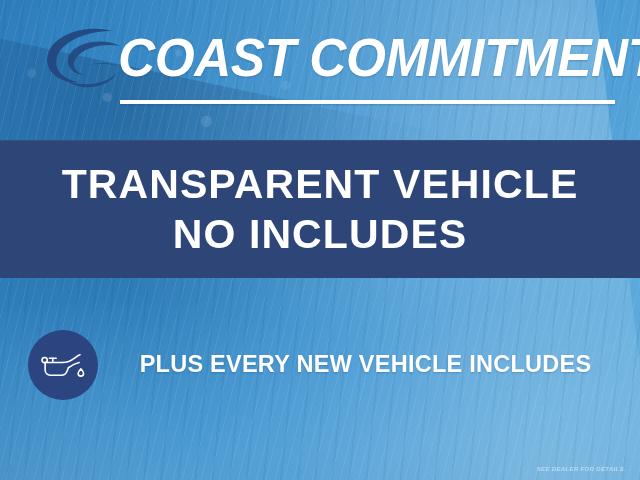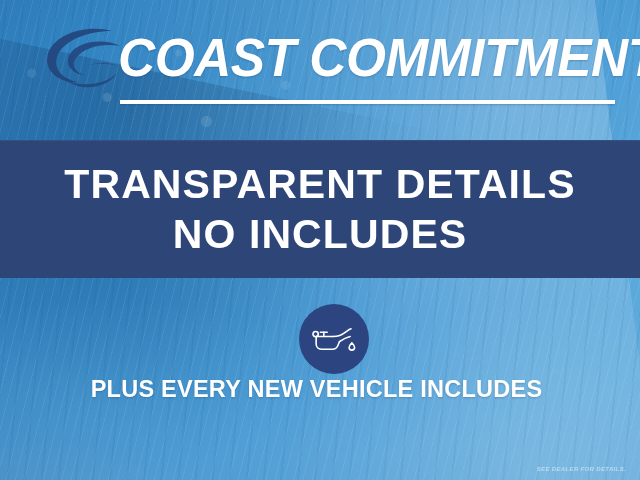--- a/index.html
+++ b/index.html
@@ -194,22 +194,21 @@
 
   
   .offer {
     position: absolute;
     left: 0;
     top: 325px;
     width: 640px;
     height: 80px;
     display: flex;
     align-items: center;
-    justify-content: flex-end;
-    flex-direction: column;
+    justify-content: center;
   }
   .offer-icon {
     flex: 0 0 auto;
     margin-left: 28px;
     width: 70px;
     height: 70px;
     border-radius: 50%;
     background: #2c4480;
     display: flex;
     align-items: center;
@@ -266,21 +265,21 @@
         </g>
       </svg>
     </div>
 
     <div class="brand-title">COAST COMMITMENT</div>
 
     <div class="divider"></div>
   </div>
 
   <div class="navy-band">
-    <div class="navy-line">TRANSPARENT DETAILS</div>
+    <div class="navy-line">TRANSPARENT VEHICLE</div>
     <div class="navy-line">NO INCLUDES</div>
   </div>
 
   <div class="offer">
 
     <div class="offer-icon">
       <svg viewBox="0 0 54 40" width="46" height="34" aria-hidden="true">
         <g fill="none" stroke="#ffffff" stroke-width="1.9" stroke-linecap="round" stroke-linejoin="round">
 
           <path d="M6 17 L6 26 C6 29.4 8.6 32 12 32 L25 32 C28 32 30.5 30.2 31.6 27.6 L33.5 23"></path>

